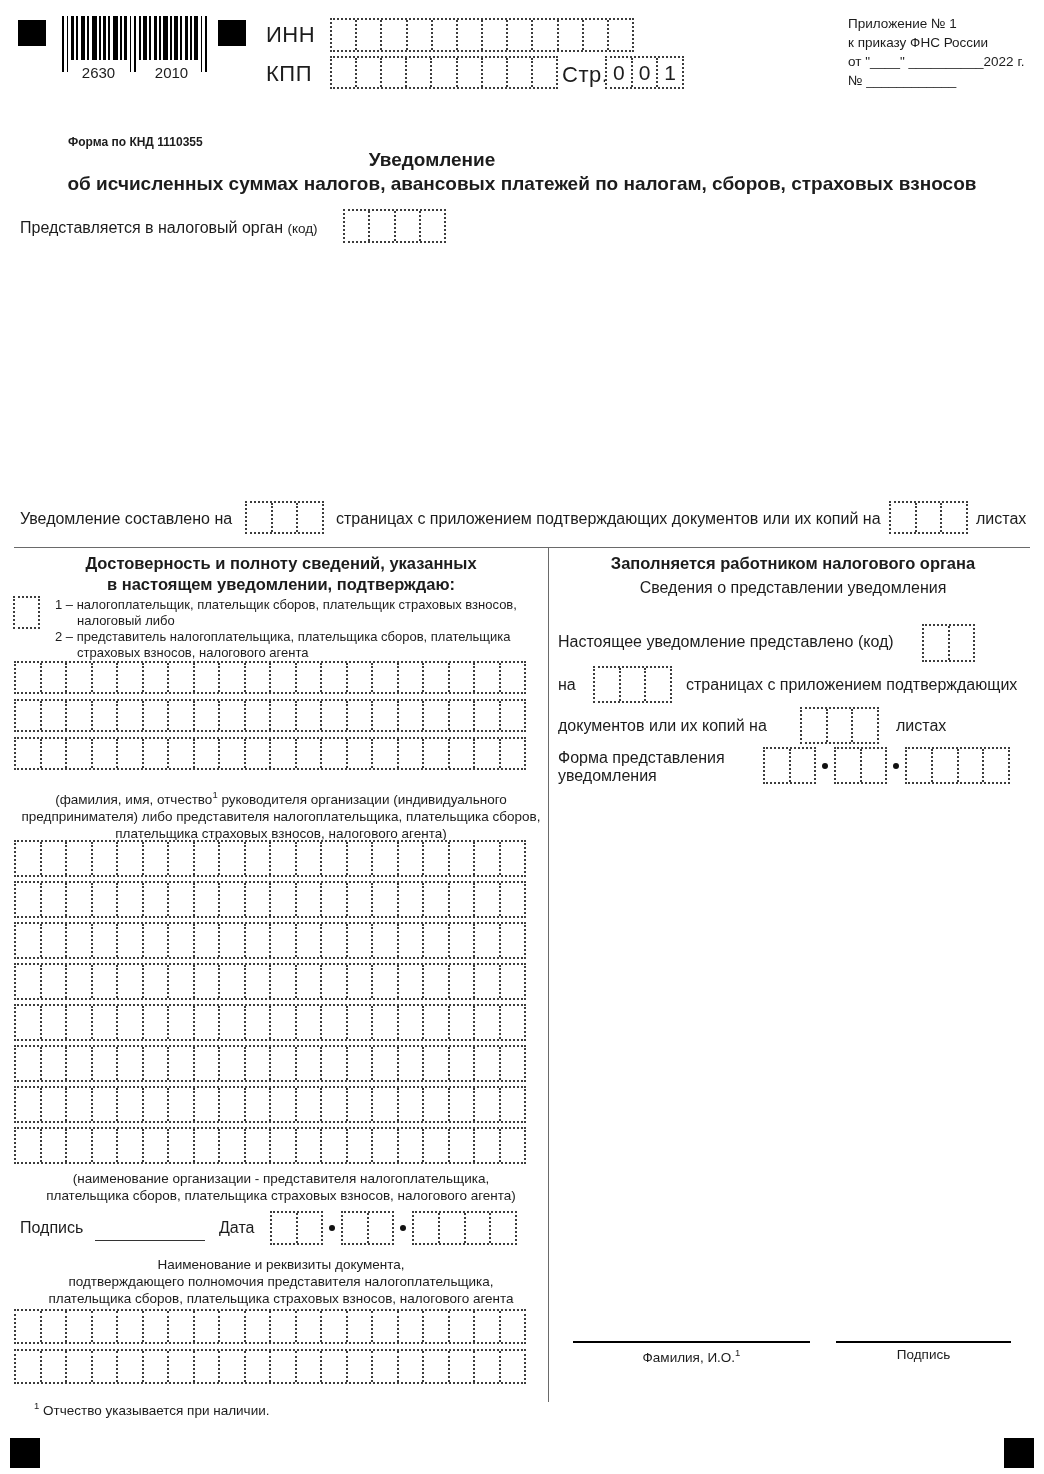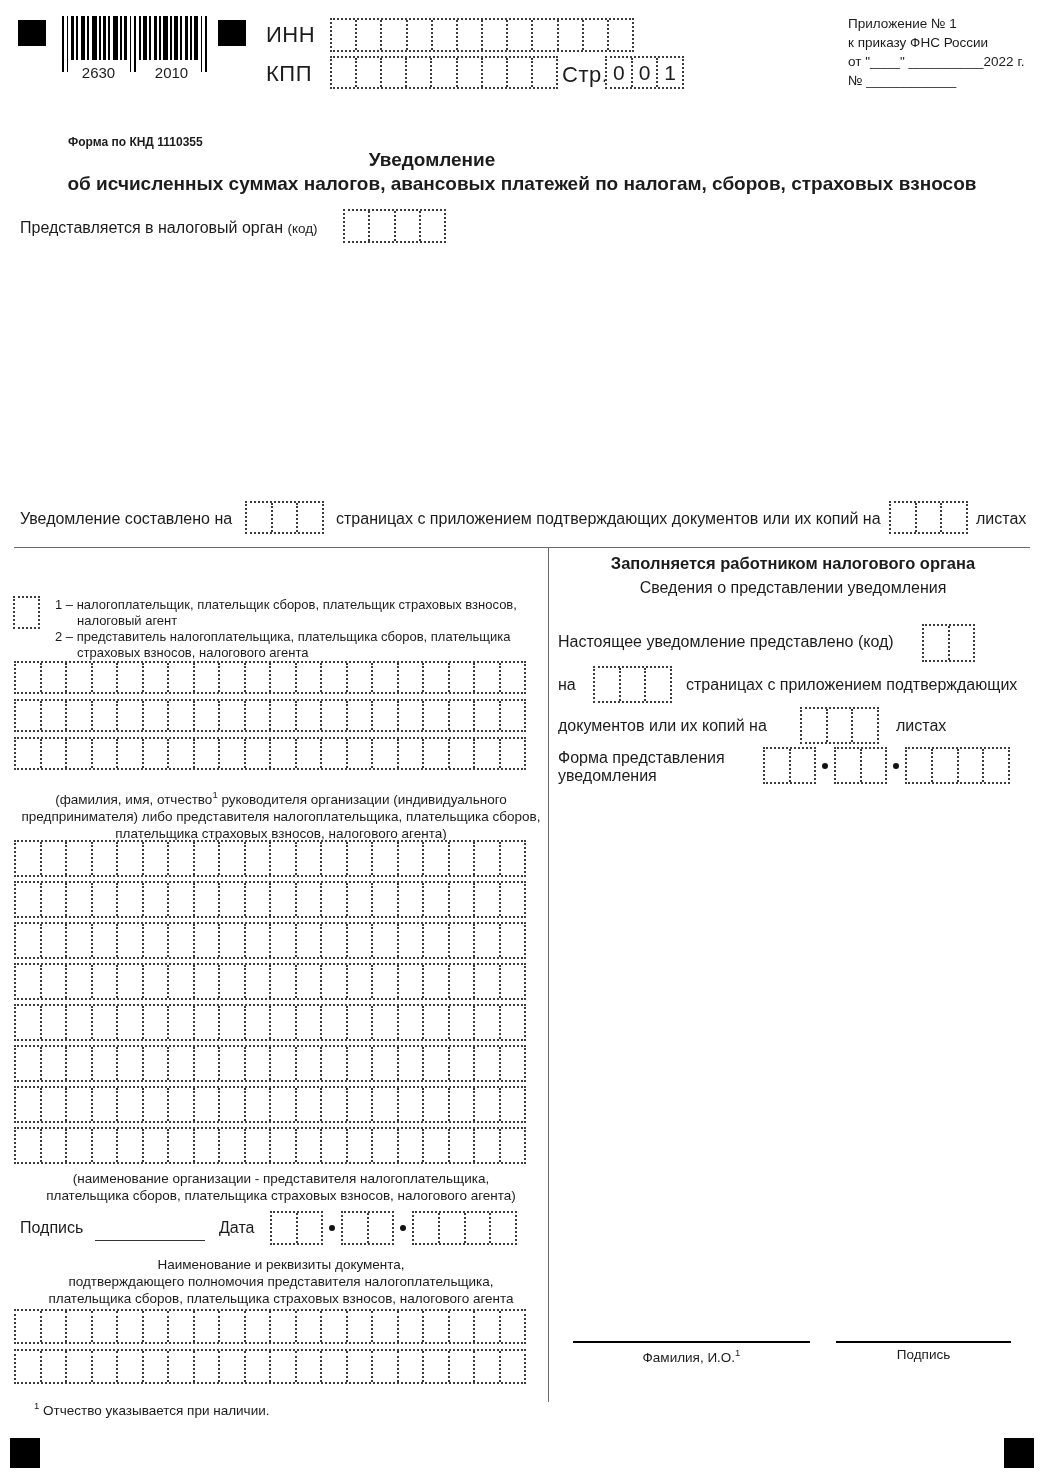--- a/index.html
+++ b/index.html
@@ -150,27 +150,31 @@
   <div class="abs cellrow" style="left:889px; top:501px; width:79px; height:33px;">
       <span></span>
       <span></span>
       <span></span>
     </div>
   <div class="abs lbl16 nowrap" style="left:976px; top:510px;">листах</div>
 
   <div class="abs hrule" style="left:14px; top:547px; width:1016px;"></div>
   <div class="abs vrule" style="left:548px; top:547px; height:855px;"></div>
 
+  <div class="abs hd ctr" style="left:14px; top:553px; width:534px;">
+    <div>Достоверность и полноту сведений, указанных</div>
+    <div>в настоящем уведомлении, подтверждаю:</div>
+  </div>
 
   <div class="abs cellrow" style="left:13px; top:596px; width:27px; height:33px;">
       <span></span>
     </div>
   <div class="abs lbl13" style="left:55px; top:597px; width:485px;">
     <div class="nowrap">1 – налогоплательщик, плательщик сборов, плательщик страховых взносов,</div>
-    <div class="nowrap" style="margin-left:22px;">налоговый агент</div>
+    <div class="nowrap" style="margin-left:22px;">налоговый либо</div>
     <div class="nowrap">2 – представитель налогоплательщика, плательщика сборов, плательщика</div>
     <div class="nowrap" style="margin-left:22px;">страховых взносов, налогового агента</div>
   </div>
 
   <div class="abs cellrow" style="left:14px; top:661px; width:512px; height:33px;">
       <span></span>
       <span></span>
       <span></span>
       <span></span>
       <span></span>

